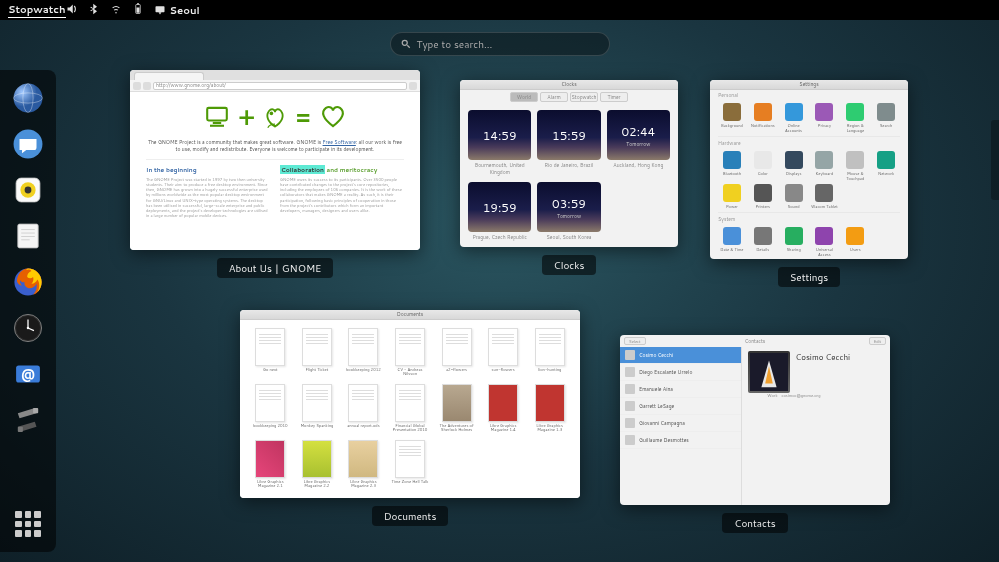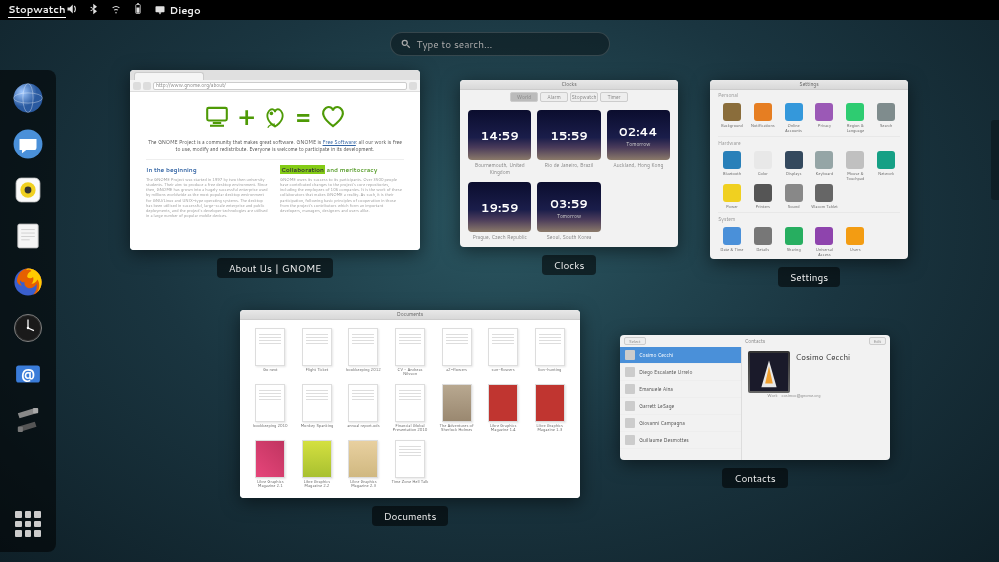--- a/index.html
+++ b/index.html
@@ -92,34 +92,34 @@
 .hero .glyph { color: #4e9a06; font-size: 24px; font-weight: bold; }
 .hero svg { fill: #4e9a06; }
 .page .intro { font-size: 5px; color: #555; text-align: center; line-height: 1.3; }
 .page .intro a { color: #3465a4; text-decoration: underline; }
 .page hr { border: none; border-top: 1px solid #eee; margin: 6px 0; }
 .page .cols { display: flex; gap: 10px; }
 .page .col { flex: 1; font-size: 4px; color: #999; line-height: 1.3; }
 .page .col h3 { font-size: 6px; margin-bottom: 3px; }
 .page .col .h-blue { color: #3465a4; }
 .page .col .h-green { color: #5a9e2e; }
-.page .col .hl { background: #84cc16; color: #333; padding: 0 1px; }
+.page .col .hl { background: #5eead4; color: #333; padding: 0 1px; }
 
 .clocks .toolbar { height: 14px; display: flex; align-items: center; justify-content: center; gap: 2px; padding: 0 6px; }
 .clocks .toolbar .seg { width: 28px; height: 10px; background: #eee; border: 1px solid #ccc; border-radius: 2px; font-size: 5px; display: flex; align-items: center; justify-content: center; color: #888; }
 .clocks .toolbar .seg.active { background: #bbb; }
 .clocks .grid { display: grid; grid-template-columns: repeat(3,1fr); gap: 6px; padding: 6px 8px; }
 .clock-tile { text-align: center; }
 .clock-face {
   height: 50px; border-radius: 4px;
   background: linear-gradient(#0b0d2e 0%, #1a1d4a 55%, #4a3b5a 75%, #8b7a6a 100%);
   display: flex; flex-direction: column; align-items: center; justify-content: center;
   color: #fff;
 }
-.clock-face .time { font-size: 12px; font-weight: 700; }
+.clock-face .time { font-size: 12px; font-weight: 400; }
 .clock-face .rel { font-size: 5px; color: #ccc; margin-top: 1px; }
 .clock-tile .city { font-size: 5px; color: #888; margin-top: 2px; }
 
 .settings .grid { display: grid; grid-template-columns: repeat(6,1fr); gap: 3px; padding: 4px 8px 2px; }
 .settings .cat { font-size: 5px; color: #999; padding: 2px 8px 0; }
 .settings .item { display: flex; flex-direction: column; align-items: center; font-size: 4px; color: #666; text-align: center; }
 .settings .item .ico { width: 18px; height: 18px; border-radius: 3px; margin-bottom: 2px; display: flex; align-items: center; justify-content: center; }
 .settings hr { border: none; border-top: 1px solid #e8e8e8; margin: 1px 8px; }
 
 .documents .grid { display: grid; grid-template-columns: repeat(7,1fr); gap: 6px; padding: 8px 10px; background: #fff; }
@@ -162,21 +162,21 @@
     <span><svg viewBox="0 0 16 16">
           <rect x="5" y="2" width="6" height="12" rx="1" fill="none" stroke="#e0e0e0"></rect>
           <rect x="6" y="6" width="4" height="7"></rect>
           <rect x="7" y="0" width="2" height="2"></rect>
         </svg></span>
     <span class="usermenu">
       <svg viewBox="0 0 16 16" width="12" height="12" fill="#e0e0e0">
           <rect x="2" y="3" width="12" height="8" rx="1"></rect>
           <path d="M6 11l2 3 2-3z"></path>
         </svg>
-      <span>Diego</span>
+      <span>Seoul</span>
     </span>
   </div>
 </div>
 
 <div class="searchbar">
   <svg width="10" height="10" viewBox="0 0 16 16" fill="#aaa">
       <circle cx="6" cy="6" r="4" fill="none" stroke="#aaa" stroke-width="2"></circle>
       <line x1="10" y1="10" x2="14" y2="14" stroke="#aaa" stroke-width="2"></line>
     </svg>
   <span>Type to search...</span>
@@ -624,21 +624,21 @@
               <div class="ico" style="background:#f39c12"></div>
               <div>Users</div>
             </div>
           </div>
         </div>
     </div>
     <div class="winlabel">Settings</div>
   </div>
 
   <div class="win-wrap" style="left:540px; top:265px;">
-    <div class="window" style="width:270px; height:125px;">
+    <div class="window" style="width:270px; height:170px;">
       <div class="contacts">
         <div class="toolbar">
           <div class="btn" style="left:4px">Select</div>
           <span>Contacts</span>
           <div class="btn" style="right:4px">Edit</div>
         </div>
         <div class="body">
           <div class="list" id="contacts-list">
               <div class="row sel">
                 <div class="av"></div>

